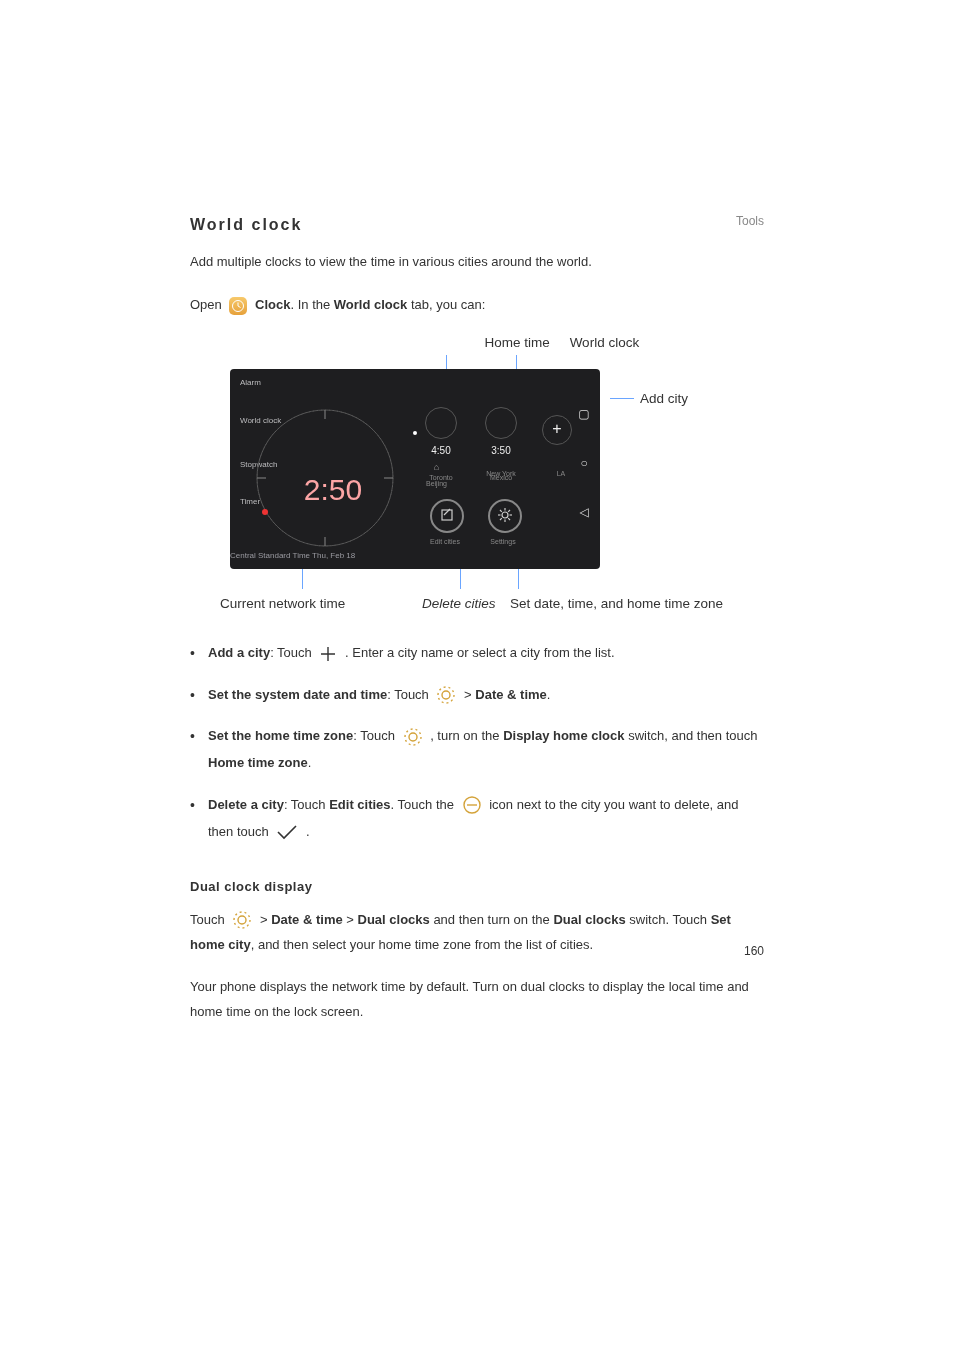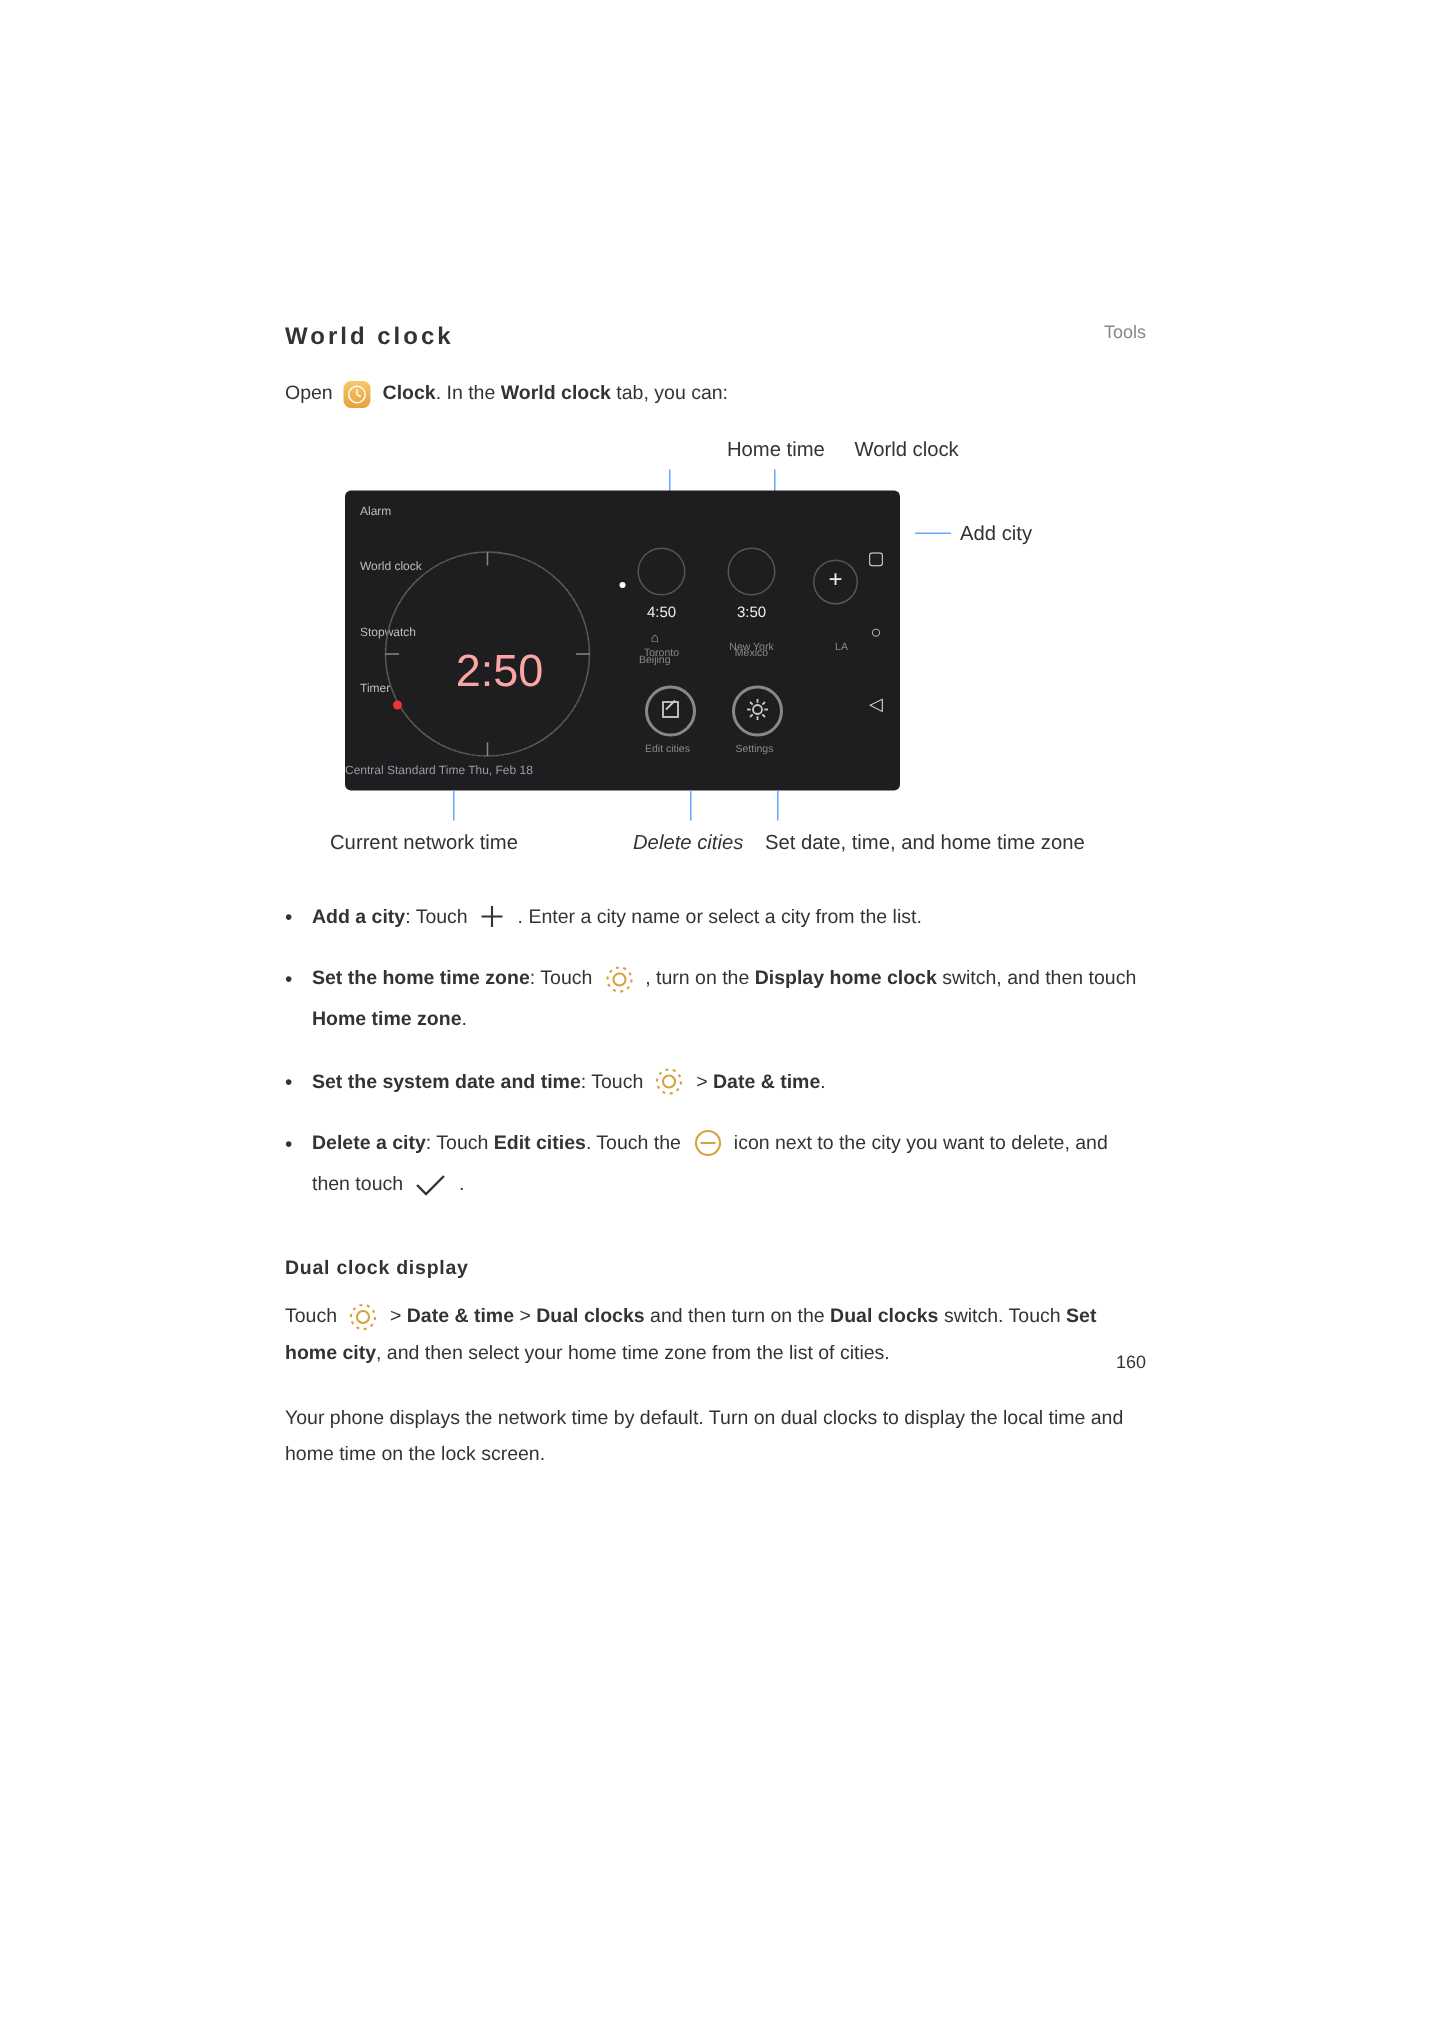--- a/index.html
+++ b/index.html
@@ -242,20 +242,21 @@
   .cb3 { left:280px;} .cb3 .stick{ left:8px;}
 </style>
 </head>
 <body>
 
 <div class="page">
   <div class="header-right">Tools</div>
 
   <h2 class="sec">World  clock</h2>
 
+  <p>Add multiple clocks to view the time in various cities around the world.</p>
 
   <p class="inline-line">
     <span>Open </span>
     <span class="app-icon">
       <svg width="14" height="14" viewBox="0 0 14 14">
           <circle cx="7" cy="7" r="5.5" fill="none" stroke="#fff" stroke-width="1"></circle>
           <path d="M7 7 L7 3.5 M7 7 L9.5 8.5" stroke="#fff" stroke-width="1" fill="none"></path>
         </svg>
     </span>
     <b>Clock</b><span>. In the </span><b>World clock</b><span> tab, you can:</span>
@@ -367,42 +368,42 @@
     <li>
       <b>Add a city</b><span>: Touch </span>
       <span class="glyph">
         <svg width="18" height="18" viewBox="0 0 18 18">
             <path d="M9 2 V16 M2 9 H16" stroke="#333" stroke-width="1.4" fill="none"></path>
           </svg>
       </span>
       <span> . Enter a city name or select a city from the list.</span>
     </li>
     <li>
+      <b>Set the system date and time</b><span>: Touch </span>
+      <span class="glyph">
+        <svg width="20" height="20" viewBox="0 0 20 20">
+            <circle cx="10" cy="10" r="4" fill="none" stroke="#d4a33a" stroke-width="1.4"></circle>
+            <g stroke="#d4a33a" stroke-width="1.4" stroke-dasharray="2 3">
+              <circle cx="10" cy="10" r="8" fill="none"></circle>
+            </g>
+          </svg>
+      </span>
+      <span>  &gt; </span><b>Date &amp; time</b><span>.</span>
+    </li>
+    <li>
       <b>Set the home time zone</b><span>: Touch </span>
       <span class="glyph">
         <svg width="20" height="20" viewBox="0 0 20 20">
             <circle cx="10" cy="10" r="4" fill="none" stroke="#d4a33a" stroke-width="1.4"></circle>
             <g stroke="#d4a33a" stroke-width="1.4" stroke-dasharray="2 3">
               <circle cx="10" cy="10" r="8" fill="none"></circle>
             </g>
           </svg>
       </span>
       <span> , turn on the </span><b>Display home clock</b><span> switch, and then touch </span><b>Home time zone</b><span>.</span>
-    </li>
-    <li>
-      <b>Set the system date and time</b><span>: Touch </span>
-      <span class="glyph">
-        <svg width="20" height="20" viewBox="0 0 20 20">
-            <circle cx="10" cy="10" r="4" fill="none" stroke="#d4a33a" stroke-width="1.4"></circle>
-            <g stroke="#d4a33a" stroke-width="1.4" stroke-dasharray="2 3">
-              <circle cx="10" cy="10" r="8" fill="none"></circle>
-            </g>
-          </svg>
-      </span>
-      <span>  &gt; </span><b>Date &amp; time</b><span>.</span>
     </li>
     <li>
       <b>Delete a city</b><span>: Touch </span><b>Edit cities</b><span>. Touch the </span>
       <span class="glyph">
         <svg width="20" height="20" viewBox="0 0 20 20">
             <circle cx="10" cy="10" r="8" fill="none" stroke="#d4a33a" stroke-width="1.4"></circle>
             <line x1="5" y1="10" x2="15" y2="10" stroke="#d4a33a" stroke-width="1.4"></line>
           </svg>
       </span>
       <span> icon next to the city you want to delete, and then touch </span>

